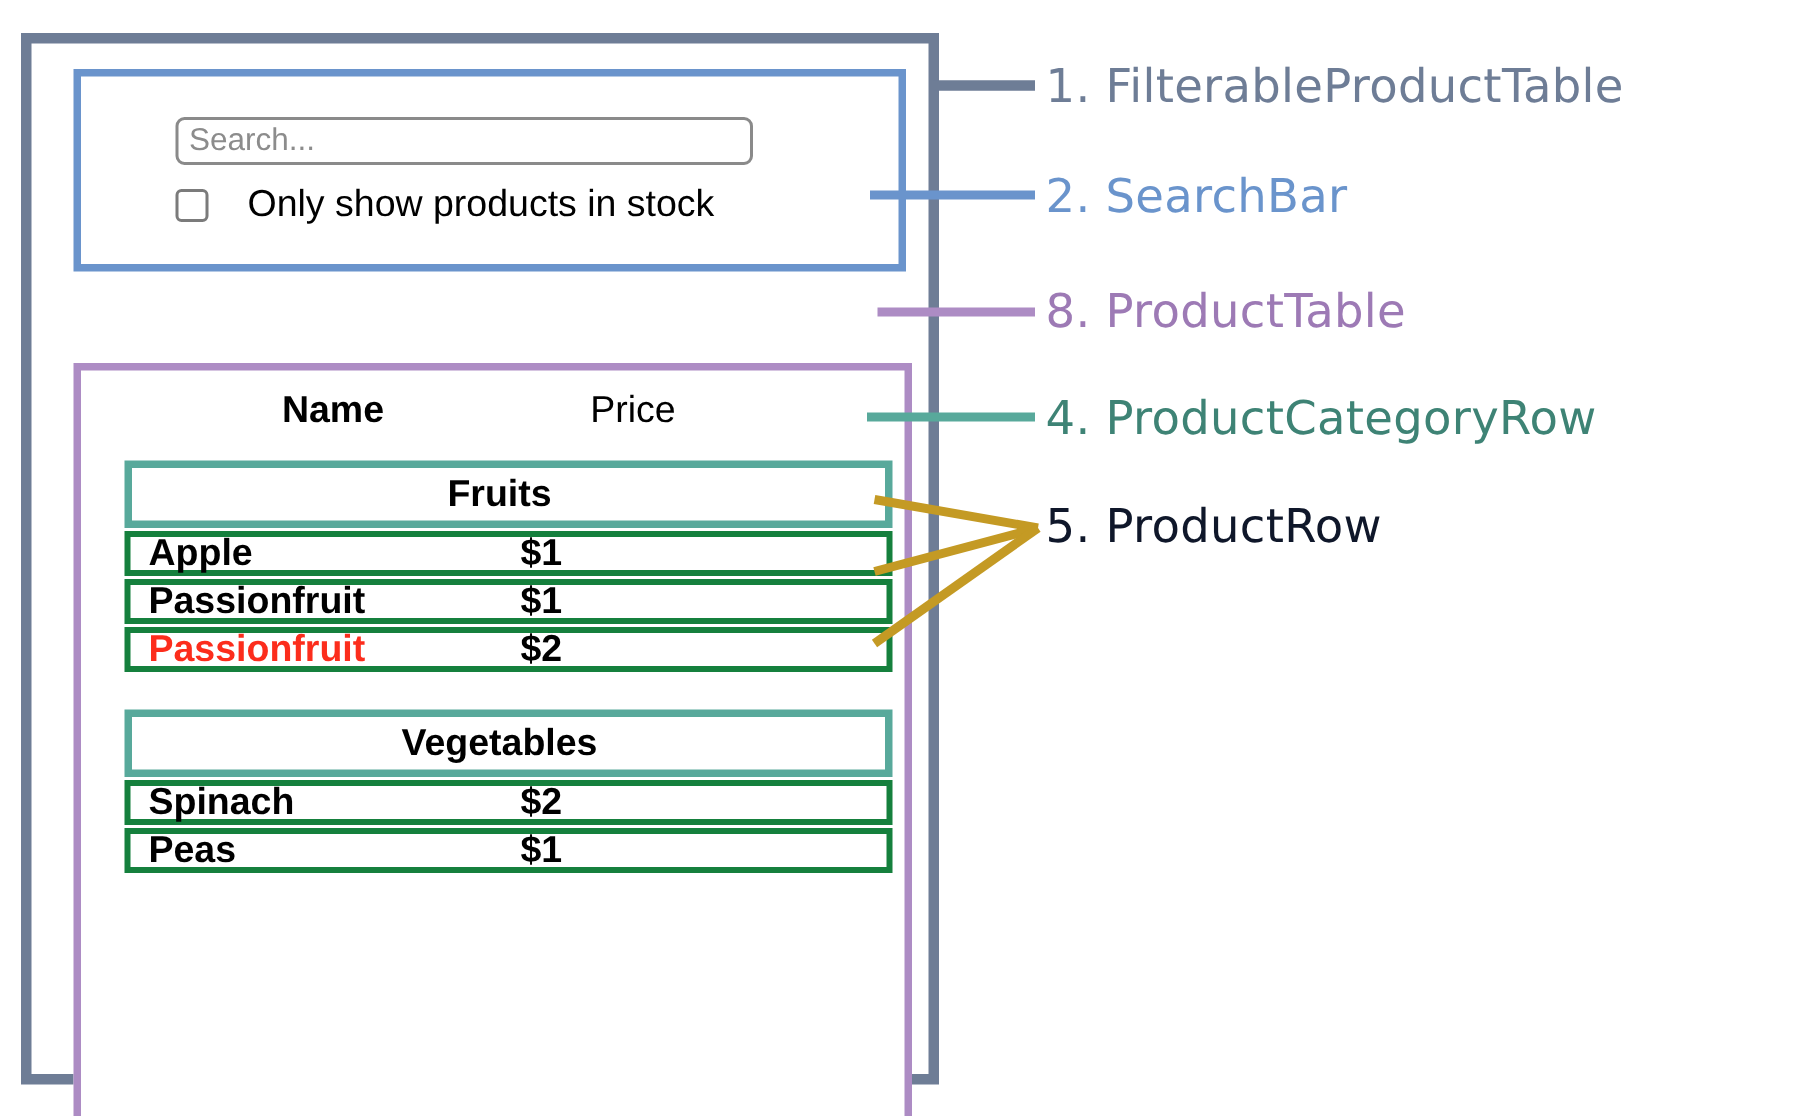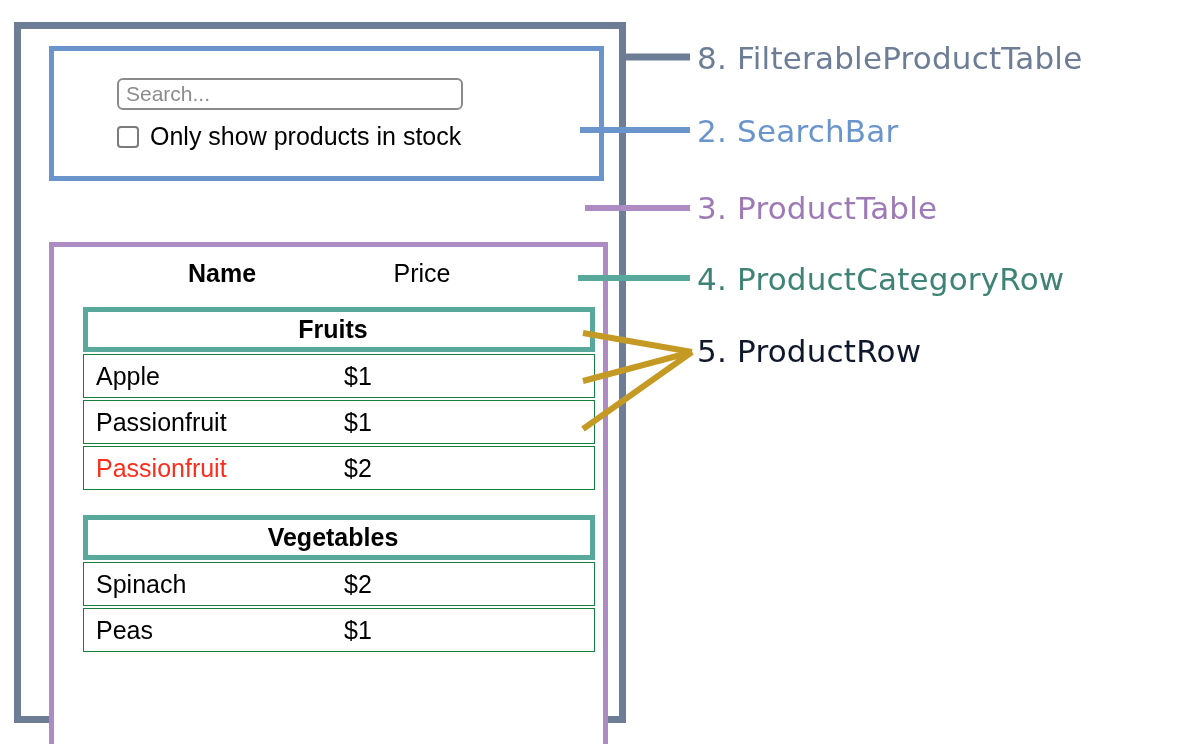--- a/index.html
+++ b/index.html
@@ -35,21 +35,21 @@
     width: 555px;
     height: 135px;
     border: 5px solid #6a94cc;
     box-sizing: border-box;
     background: #ffffff;
   }
   #search-input {
     position: absolute;
     left: 63px;
     top: 27px;
-    width: 346px;
+    width: 385px;
     height: 32px;
     box-sizing: border-box;
     border: 2px solid #8a8a8a;
     border-radius: 6px;
     background: #ffffff;
     font-family: "Liberation Sans", sans-serif;
     font-size: 21px;
     color: #1d4ed8;
     padding: 10px 7px;
     outline: none;
@@ -57,21 +57,21 @@
   #search-input::placeholder {
     color: #8c8c8c;
     opacity: 1;
   }
   .stock-filter-row {
     position: absolute;
     left: 63px;
     top: 73px;
     display: flex;
     align-items: center;
-    gap: 11px;
+    gap: 26px;
   }
   .checkbox-box {
     width: 22px;
     height: 22px;
     box-sizing: border-box;
     border: 2px solid #7b7b7b;
     border-radius: 4px;
     background: #ffffff;
     flex: none;
   }
@@ -143,25 +143,26 @@
     font-size: 25px;
     font-weight: bold;
     color: #000000;
     position: relative;
     left: -6px;
   }
 
   
   .product-row {
     box-sizing: border-box;
-    border: 1px solid #15803d;
-    background: #ffffff;
-    height: 44px;
+    border: 4px solid #15803d;
+    background: #ffffff;
+    height: 30px;
     position: relative;
     margin-top: 2px;
+    font-weight: bold;
   }
   .product-name {
     position: absolute;
     left: 12px;
     top: 50%;
     transform: translateY(-50%);
     font-size: 25px;
     color: #000000;
     white-space: nowrap;
   }
@@ -272,17 +273,17 @@
 
   <line x1="585" y1="208" x2="690" y2="208" stroke="#ad8cc4" stroke-width="6"></line>
 
   <line x1="578" y1="278" x2="690" y2="278" stroke="#58a99b" stroke-width="6"></line>
 
   <line x1="583" y1="333" x2="692" y2="352" stroke="#c49a24" stroke-width="6"></line>
   <line x1="583" y1="381" x2="692" y2="352" stroke="#c49a24" stroke-width="6"></line>
   <line x1="583" y1="429" x2="692" y2="352" stroke="#c49a24" stroke-width="6"></line>
 </svg>
 
-<div class="legend-label" id="legend-1">8. FilterableProductTable</div>
+<div class="legend-label" id="legend-1">1. FilterableProductTable</div>
 <div class="legend-label" id="legend-2">2. SearchBar</div>
-<div class="legend-label" id="legend-3">3. ProductTable</div>
+<div class="legend-label" id="legend-3">8. ProductTable</div>
 <div class="legend-label" id="legend-4">4. ProductCategoryRow</div>
 <div class="legend-label" id="legend-5">5. ProductRow</div>
 
 </body></html>

